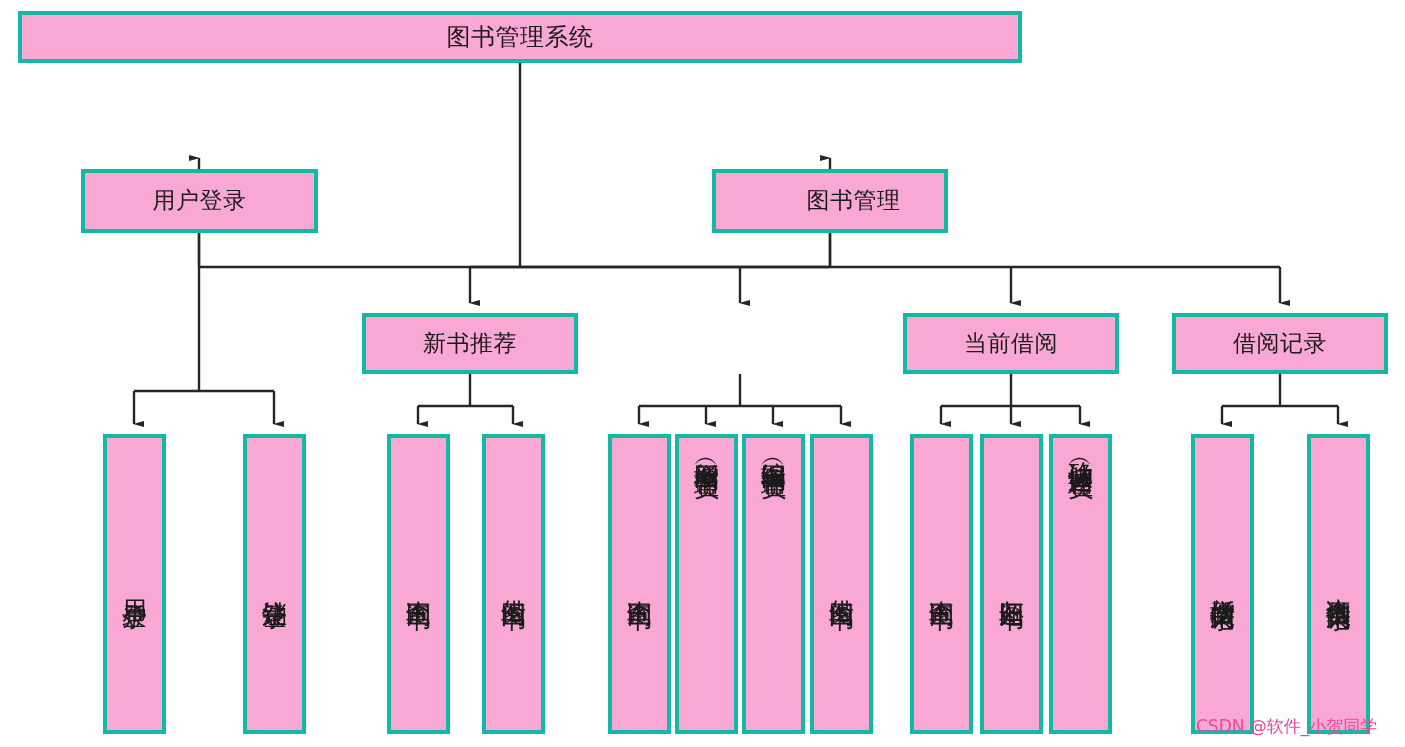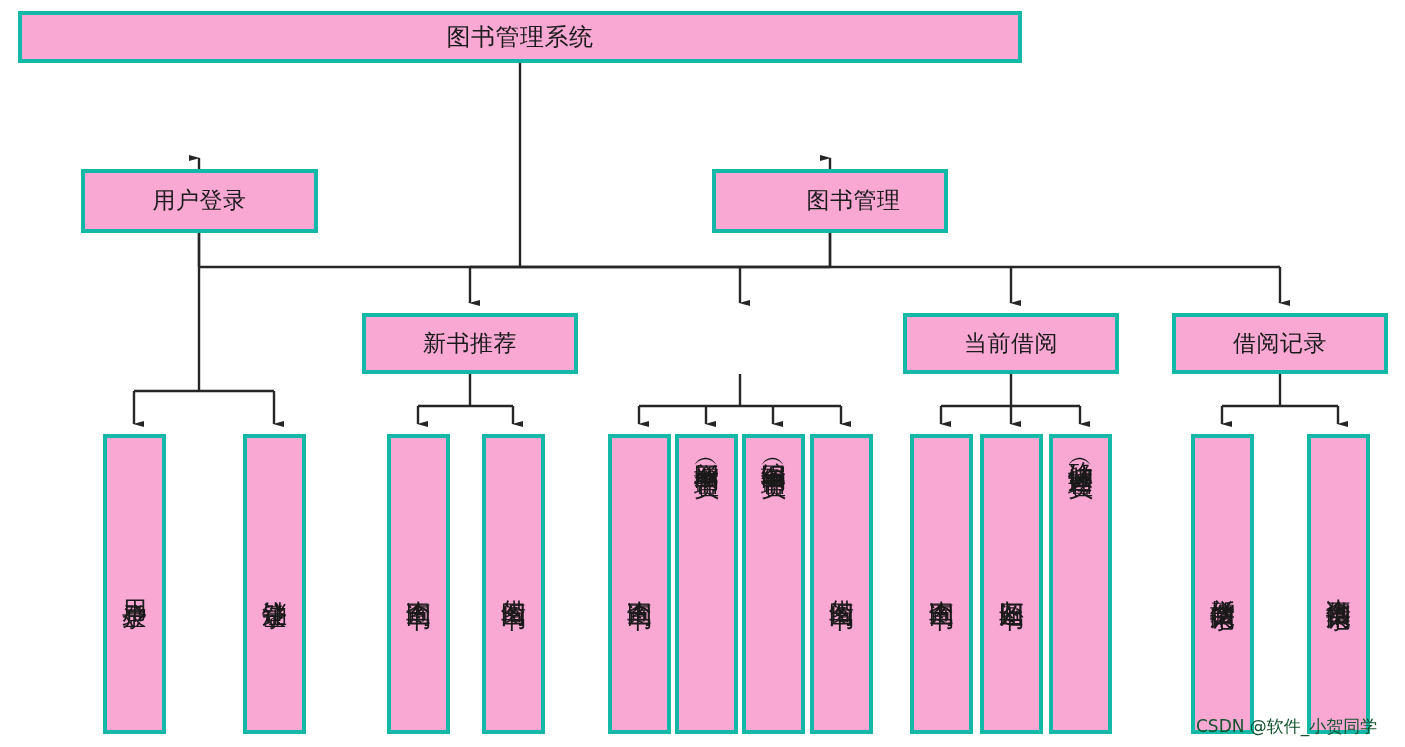--- a/index.html
+++ b/index.html
@@ -68,21 +68,21 @@
   }
   .node.vert.align-top {
     align-items: flex-start;
     padding-top: 4px;
   }
   #watermark {
     position: absolute;
     left: 1196px;
     top: 715px;
     font-size: 17px;
-    color: #14532d;
+    color: #ec4899;
     white-space: nowrap;
     font-family: "DejaVu Sans", "Liberation Sans", sans-serif;
   }
 </style>
 </head>
 <body>
 
 <div id="diagram-root">
 
   <svg id="edge-layer" viewBox="0 0 1405 747" width="1405" height="747" xmlns="http://www.w3.org/2000/svg">

